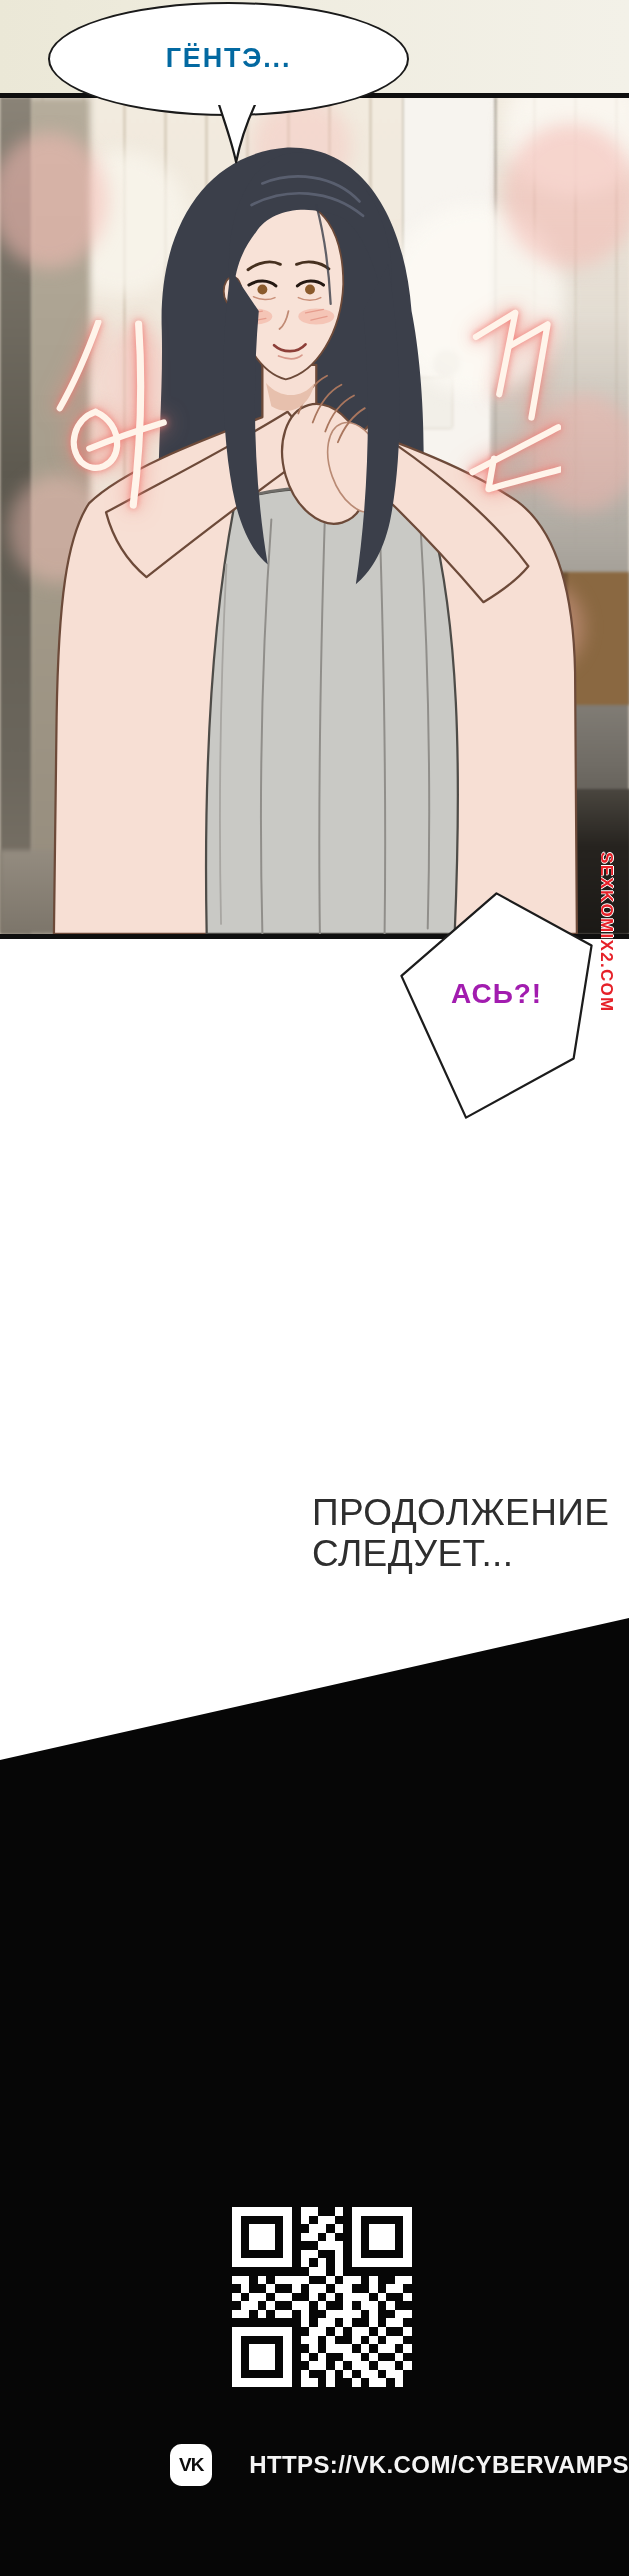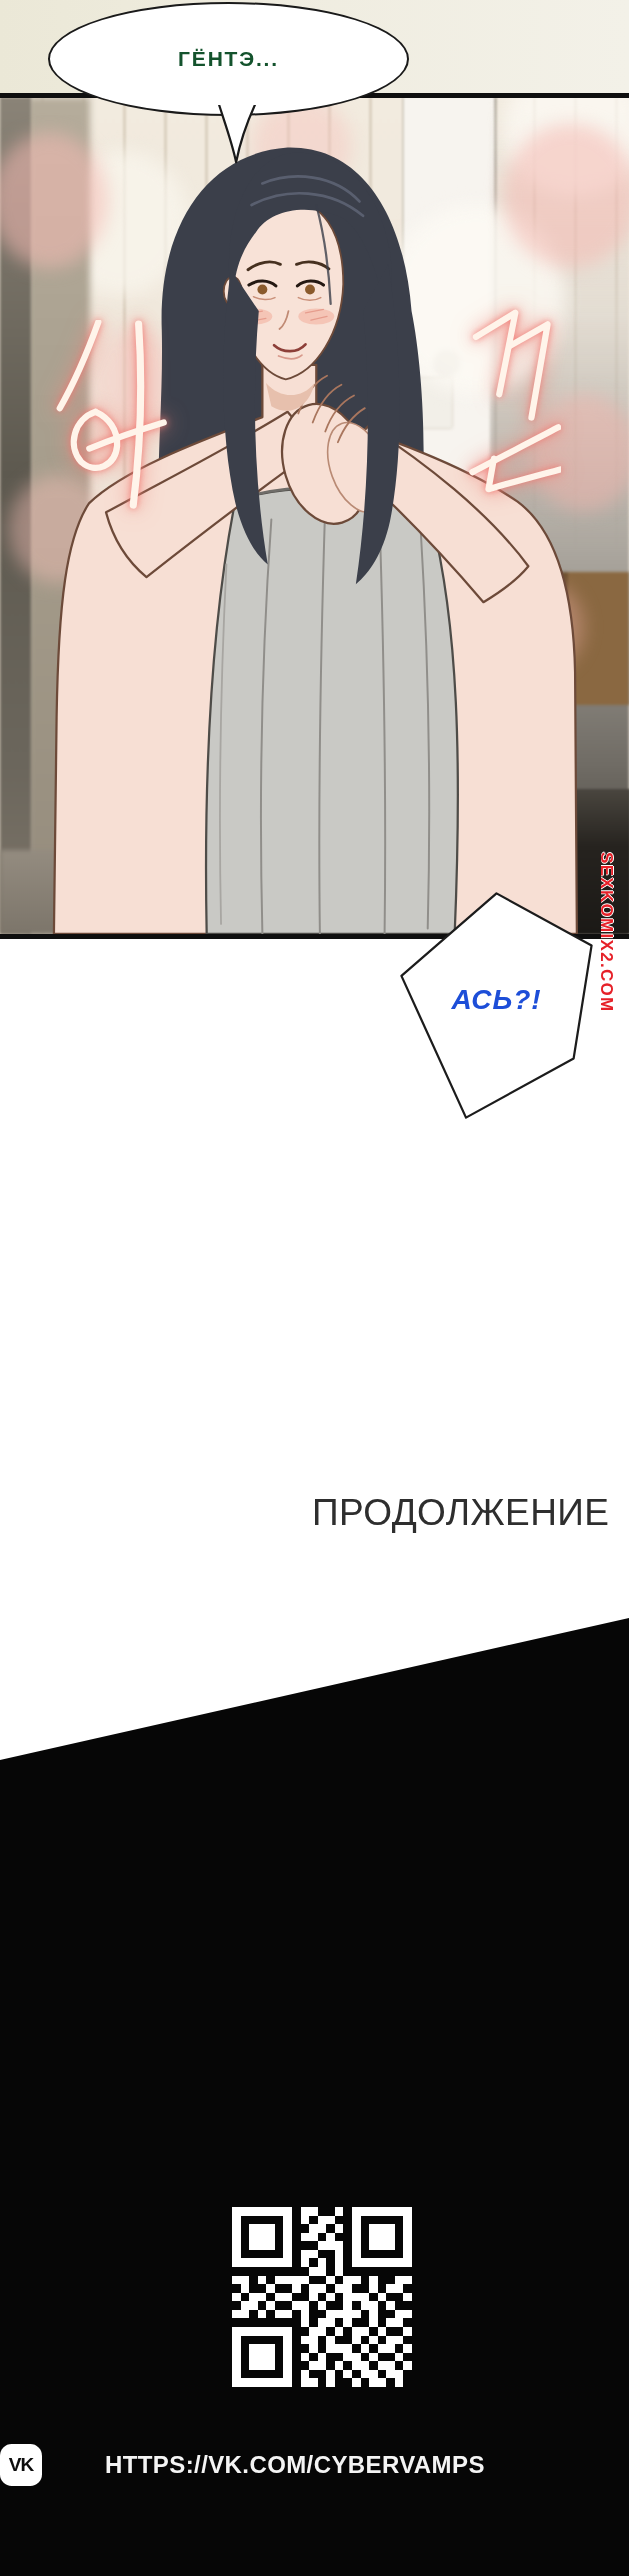--- a/index.html
+++ b/index.html
@@ -59,46 +59,46 @@
   .sfx{position:absolute;filter:drop-shadow(0 0 3.6px rgba(240,118,112,0.95))
         drop-shadow(0 0 10px rgba(240,140,130,0.8));}
   .sfx path{fill:none;stroke:#fff4ea;stroke-linecap:round;stroke-linejoin:round;}
   .sfx-left{left:49px;top:223px;}
   .sfx-right{left:467px;top:209px;}
 
   
   .bubble-top{position:absolute;left:48px;top:1.8px;width:357px;height:110px;
       background:#ffffff;border:2.7px solid #1a1a1a;border-radius:50%;
       display:flex;align-items:center;justify-content:center;z-index:5;}
-  .bubble-top span{font-size:21px;font-weight:700;letter-spacing:1.8px;color:#14532d;}
+  .bubble-top span{font-size:27px;font-weight:700;letter-spacing:1.8px;color:#0369a1;}
   .bubble-tail{position:absolute;left:212px;top:105px;z-index:6;}
 
   
   .bubble-reply{position:absolute;left:394px;top:888px;width:205px;height:235px;z-index:7;}
   .bubble-reply svg{position:absolute;left:0;top:0;}
-  .bubble-reply .txt{position:absolute;left:0;top:96px;width:100%;text-align:center;
-      font-size:28px;font-weight:700;font-style:italic;letter-spacing:0.9px;color:#1d4ed8;}
+  .bubble-reply .txt{position:absolute;left:0;top:90px;width:100%;text-align:center;
+      font-size:28px;font-weight:700;letter-spacing:0.9px;color:#a21caf;}
 
   
   .watermark{position:absolute;top:852px;right:12.6px;writing-mode:vertical-rl;
       font-size:17px;font-weight:700;letter-spacing:1.3px;color:#e62129;z-index:9;
       text-shadow:0.9px 0 0 #fff,-0.9px 0 0 #fff,0 0.9px 0 #fff,0 -0.9px 0 #fff;}
 
   
   .continued{position:absolute;left:312px;top:1492px;width:283px;
       font-size:37px;line-height:41px;font-weight:400;letter-spacing:0.4px;color:#2e2e2e;}
 
   
   .black-section{position:absolute;left:0;top:1618px;width:629px;height:958px;
       background:#060606;clip-path:polygon(0 142px,100% 0,100% 100%,0 100%);}
   .qr{position:absolute;left:232px;top:2207px;width:180px;height:180px;
       display:grid;grid-template-columns:repeat(21,1fr);grid-template-rows:repeat(21,1fr);z-index:4;}
   .qr div.on{background:#ffffff;}
   .footer-row{position:absolute;left:0;top:2444px;width:629px;display:flex;
-      align-items:center;justify-content:flex-start;gap:34px;z-index:4;}
+      align-items:center;justify-content:flex-end;gap:8px;z-index:4;}
   .vk-badge{width:42px;height:42px;background:#ffffff;border-radius:11.7px;
       display:flex;align-items:center;justify-content:center;}
   .vk-badge span{font-size:19px;font-weight:900;letter-spacing:-0.9px;color:#0d0d0d;}
   .footer-url{font-size:24px;font-weight:700;letter-spacing:0.4px;color:#f4f4f4;margin-left:29px;}
 </style>
 </head>
 <body>
 
 <div class="page">
 
@@ -194,20 +194,21 @@
 
   <div class="bubble-reply">
     <svg width="205" height="235" viewBox="0 0 228 262">
       <polygon points="114,6 220,64 200,190 80,256 8,98" fill="#ffffff" stroke="#1c1c1c" stroke-width="2.5" stroke-linejoin="round"></polygon>
     </svg>
     <div class="txt">АСЬ?!</div>
   </div>
 
   <div class="continued">
     <div>ПРОДОЛЖЕНИЕ</div>
+    <div>СЛЕДУЕТ...</div>
   </div>
 
   <div class="black-section"></div>
   <div class="qr" id="qr">
       <div class="on"></div>
       <div class="on"></div>
       <div class="on"></div>
       <div class="on"></div>
       <div class="on"></div>
       <div class="on"></div>

